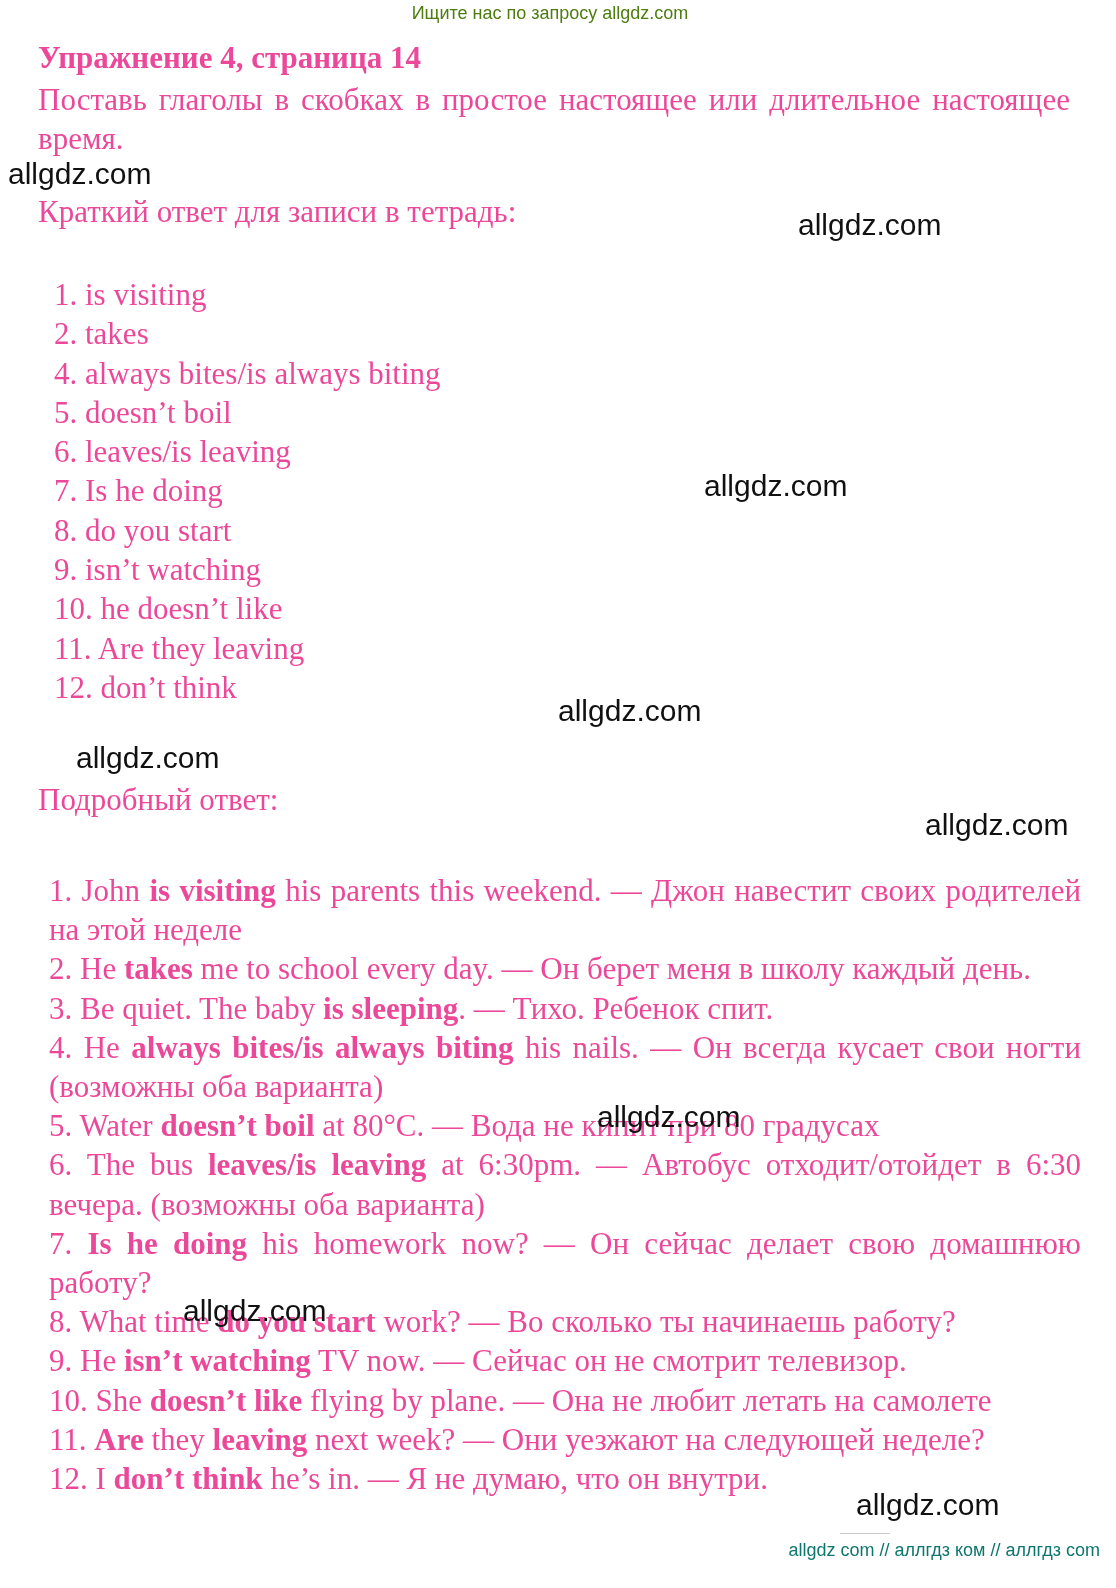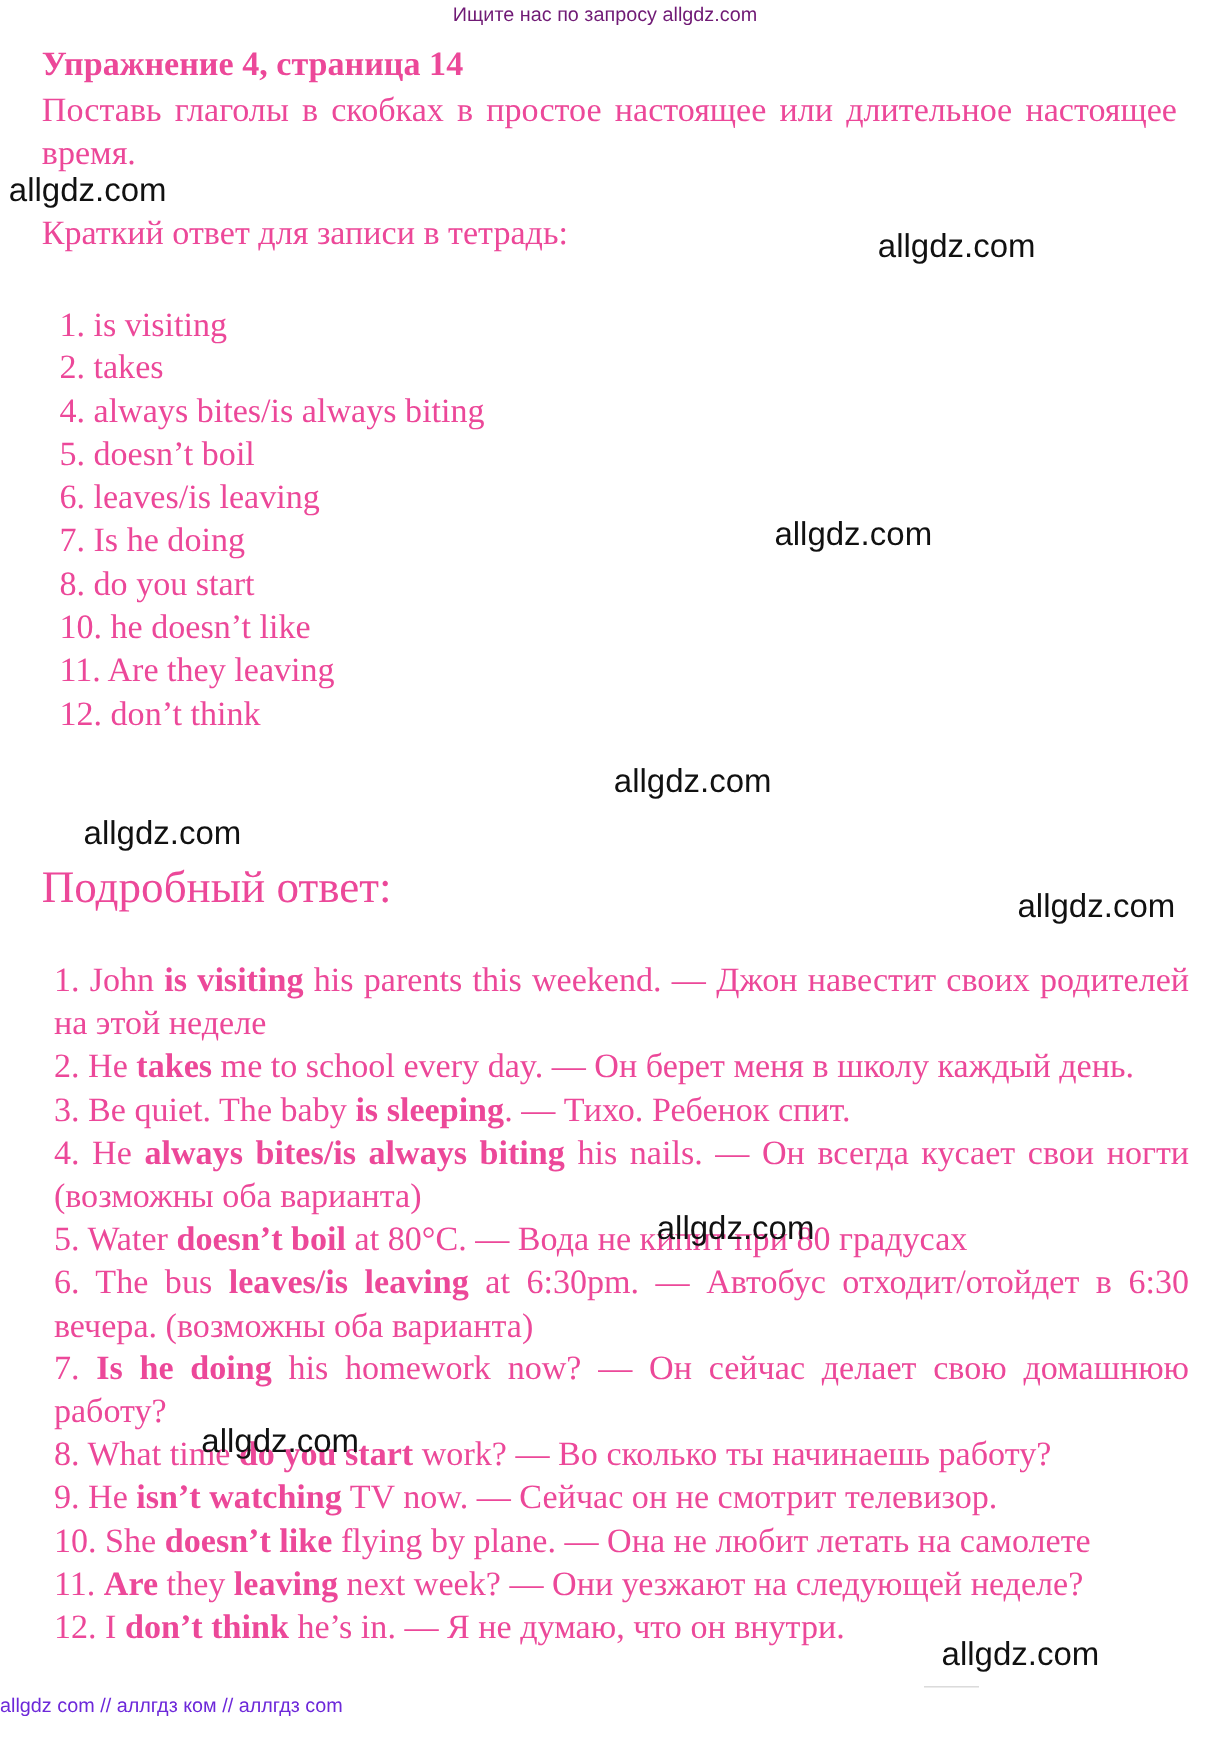--- a/index.html
+++ b/index.html
@@ -1,47 +1,48 @@
 <!DOCTYPE html>
 <html><head>
   <meta charset="utf-8">
   <style>
     html, body { margin: 0; padding: 0; background: #ffffff; }
     body { width: 1116px; height: 1588px; position: relative; overflow: hidden; }
-    .top-banner { position: absolute; top: 3px; left: 0; width: 1100px; text-align: center; color: #701a75; font-family: "Liberation Sans", sans-serif; font-size: 18px; }
+    .top-banner { position: absolute; top: 3px; left: 0; width: 1100px; text-align: center; color: #4d7c0f; font-family: "Liberation Sans", sans-serif; font-size: 18px; }
     .serif { font-family: "Liberation Serif", serif; color: #ec4899; }
     .title { position: absolute; left: 38px; top: 40px; font-size: 31px; font-weight: bold; }
     .task { position: absolute; left: 38px; top: 80px; width: 1032px; font-size: 31px; line-height: 39px; text-align: justify; text-align-last: left; }
     .wm { position: absolute; font-family: "Liberation Sans", sans-serif; font-size: 30px; color: #111; }
     .short-label { position: absolute; left: 38px; top: 194px; font-size: 31px; }
     .short-list { position: absolute; left: 38px; top: 259px; margin: 16px; padding: 0; list-style: none; font-size: 31px; line-height: 39.3px; }
-    .detail-label { position: absolute; left: 38px; top: 782px; font-size: 41px; }
+    .detail-label { position: absolute; left: 38px; top: 782px; font-size: 31px; }
     .detail-list { position: absolute; left: 38px; top: 860px; width: 1032px; margin: 11px; padding: 0; list-style: none; font-size: 31px; line-height: 39.2px; }
     .detail-list li { text-align: justify; text-align-last: left; }
     .detail-list b { font-weight: bold; }
-    .footer { position: absolute; top: 1540px; left: 0; width: 1100px; text-align: left; color: #6d28d9; font-family: "Liberation Sans", sans-serif; font-size: 18px; }
+    .footer { position: absolute; top: 1540px; left: 0; width: 1100px; text-align: right; color: #0f766e; font-family: "Liberation Sans", sans-serif; font-size: 18px; }
     .footer-rule { position: absolute; top: 1533px; left: 840px; width: 50px; height: 1px; background: #cccccc; }
   </style>
 </head>
 <body>
 
 <div class="top-banner">Ищите нас по запросу allgdz.com</div>
 
 <div class="serif title">Упражнение 4, страница 14</div>
 <div class="serif task">Поставь глаголы в скобках в простое настоящее или длительное настоящее время.</div>
 
 <div class="serif short-label">Краткий ответ для записи в тетрадь:</div>
 <ul class="serif short-list">
   <li>1. is visiting</li>
   <li>2. takes</li>
   <li>4. always bites/is always biting</li>
   <li>5. doesn’t boil</li>
   <li>6. leaves/is leaving</li>
   <li>7. Is he doing</li>
   <li>8. do you start</li>
+  <li>9. isn’t watching</li>
   <li>10. he doesn’t like</li>
   <li>11. Are they leaving</li>
   <li>12. don’t think</li>
 </ul>
 
 <div class="serif detail-label">Подробный ответ:</div>
 <ul class="serif detail-list">
   <li><span>1. John </span><b>is visiting</b><span> his parents this weekend. — Джон навестит своих родителей на этой неделе</span></li>
   <li><span>2. He </span><b>takes</b><span> me to school every day. — Он берет меня в школу каждый день.</span></li>
   <li><span>3. Be quiet. The baby </span><b>is sleeping</b><span>. — Тихо. Ребенок спит.</span></li>

